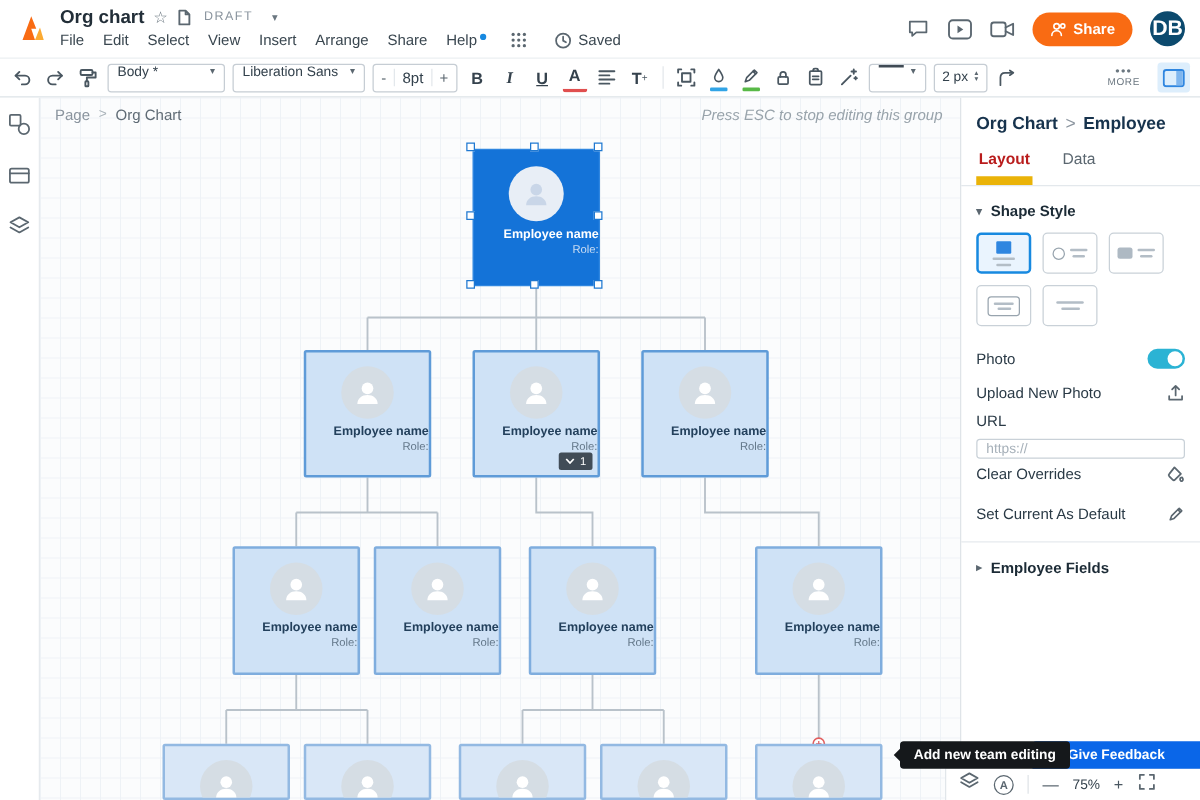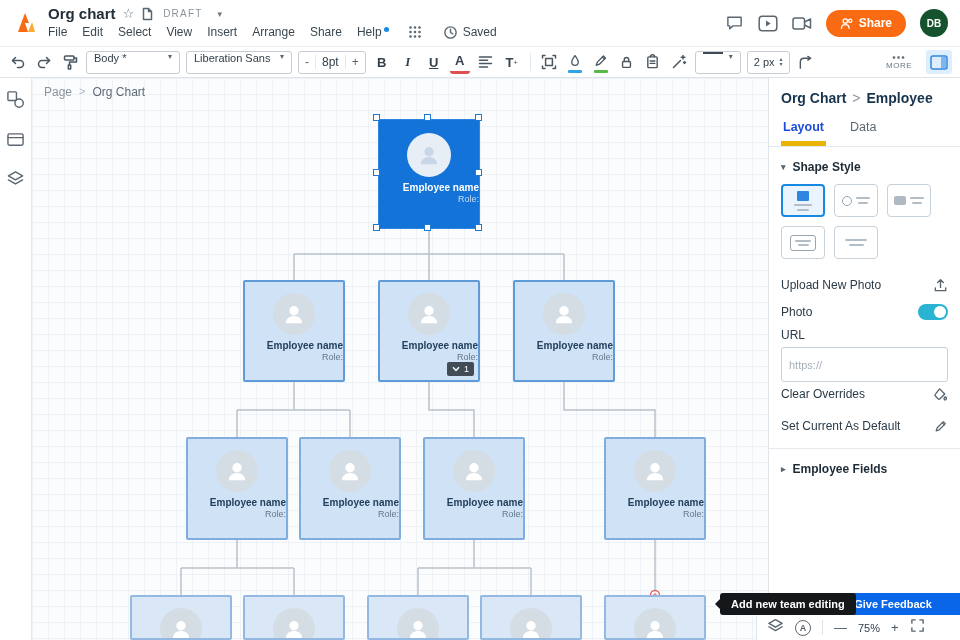--- a/index.html
+++ b/index.html
@@ -18,21 +18,21 @@
   .tiny-caret{font-size:9px;color:#6b7780;margin-left:8px}
   .menu-row{display:flex;align-items:flex-start;gap:15px;font-size:12px;color:#3a4750;height:18px}
   .menu-item{cursor:default}
   .help-wrap{display:flex;align-items:flex-start;gap:2px}
   .help-dot{width:5px;height:5px;border-radius:50%;background:#1789e0;margin-top:2px}
   .saved-wrap{display:flex;align-items:center;gap:5px;color:#3a4750}
   .saved-txt{font-size:12px}
   .head-right{margin-left:auto;display:flex;align-items:center;gap:14px}
   .hicon{display:flex;align-items:center;justify-content:center}
   .share-btn{background:#f96b13;color:#fff;font-size:12px;font-weight:bold;border:none;border-radius:15px;height:27px;padding:0 14px;display:flex;align-items:center;gap:6px;cursor:pointer}
-  .avatar-db{width:28px;height:28px;border-radius:50%;background:#14532d;color:#fff;font-size:10px;font-weight:bold;display:flex;align-items:center;justify-content:center}
+  .avatar-db{width:28px;height:28px;border-radius:50%;background:#0c4a6e;color:#fff;font-size:17px;font-weight:bold;display:flex;align-items:center;justify-content:center}
 
   
   .toolbar{position:absolute;top:46px;left:0;right:0;height:32px;border-top:1px solid #eceff2;border-bottom:1px solid #dde3e8;display:flex;align-items:center;padding:0 8px;gap:6px;background:#fff;z-index:5}
   .tb-btn{display:flex;align-items:center;justify-content:center;min-width:20px;height:24px;color:#4a5761;font-size:13px;border-radius:3px;position:relative}
   .tb-letter{font-weight:bold;font-size:13px;color:#35424d}
   .tb-it{font-style:italic;font-family:"Liberation Serif",serif;font-weight:bold}
   .tb-un{text-decoration:underline}
   .colorA{border-bottom:3px solid #e04f4f;line-height:1;padding-bottom:0}
   .tb-sep{width:1px;height:18px;background:#e3e8ec;margin:0 2px}
   .dd{height:23px;border:1px solid #c6cdd4;border-radius:3px;display:flex;align-items:flex-start;justify-content:space-between;padding:0 7px;font-size:11px;color:#33414c;background:#fff;gap:6px}
@@ -82,37 +82,37 @@
   .node.sel .nrole{color:#cadcf2}
   .handle{position:absolute;width:7px;height:7px;background:#fff;border:1.5px solid #1f78d1;z-index:4}
   .badge{position:absolute;right:4px;bottom:4px;background:rgba(45,55,65,.88);color:#fff;font-size:9px;border-radius:2px;padding:2px 5px;display:flex;align-items:center;gap:4px;z-index:4}
 
   
   .rightpanel{position:absolute;left:768px;top:78px;width:192px;bottom:0;background:#fff;border-left:1px solid #dfe4e8;z-index:3;padding:0 12px}
   .rp-head{display:flex;align-items:center;gap:6px;font-size:14px;font-weight:bold;color:#17334d;padding:12px 0 10px}
   .rp-sep{color:#8a949e;font-weight:normal}
   .rp-tabs{display:flex;gap:22px;border-bottom:1px solid #e3e8ec;margin:0 -12px;padding:0 12px}
   .rp-tab{font-size:12.5px;color:#5b6770;padding:4px 2px 7px;cursor:pointer}
-  .rp-tab.active{color:#1d4ed8;border-bottom:5px solid #eab308;font-weight:bold}
+  .rp-tab.active{color:#b91c1c;border-bottom:7px solid #eab308;font-weight:bold}
   .rp-section-head{display:flex;align-items:center;gap:7px;font-size:12px;font-weight:bold;color:#1c2b36;margin:13px 0 10px}
   .rp-caret{font-size:9px;color:#5b6770}
   .thumbs{display:flex;flex-wrap:wrap;gap:9px;margin-bottom:14px}
   .thumb{width:44px;height:33px;border:1px solid #c9d1d8;border-radius:4px;display:flex;align-items:center;justify-content:center;gap:4px;background:#fff}
   .thumb.selected{border:2px solid #1789e0;background:#eaf4fe}
   .t-col{display:flex;flex-direction:column;align-items:center;gap:3px}
   .t-line{height:2px;background:#b3bdc6;border-radius:1px}
   .t-photo{width:12px;height:10px;background:#2f86e0;border-radius:1px}
   .t-circle{width:10px;height:10px;border:1.5px solid #98a4ae;border-radius:50%}
   .t-rect{width:12px;height:9px;background:#aeb9c3;border-radius:2px}
   .t-box{width:26px;height:16px;border:1.5px solid #98a4ae;border-radius:3px;display:flex;flex-direction:column;align-items:center;justify-content:center;gap:2px}
   .rp-row{display:flex;align-items:center;justify-content:space-between;font-size:12px;color:#2a3a46;height:24px;margin-bottom:3px}
   .toggle{width:30px;height:16px;border-radius:8px;background:#2bb3d4;position:relative;cursor:pointer}
   .knob{position:absolute;right:2px;top:2px;width:12px;height:12px;border-radius:50%;background:#fff}
   .rp-label{font-size:12px;color:#2a3a46;margin:4px 0 5px}
-  .rp-input{width:100%;height:35px;border:1px solid #c9d1d8;border-radius:3px;font-size:11px;padding:0 7px;color:#33414c;font-family:"Liberation Sans",sans-serif}
+  .rp-input{width:100%;height:16px;border:1px solid #c9d1d8;border-radius:3px;font-size:11px;padding:0 7px;color:#33414c;font-family:"Liberation Sans",sans-serif}
   .rp-input::placeholder{color:#a6b0b9}
   .rp-divider{height:1px;background:#e6eaee;margin:10px -12px 0}
   .mt8{margin-top:8px}
 
   
   .footerbar{position:absolute;right:0;bottom:0;width:204px;height:26px;background:#fff;border-top:1px solid #e1e6ea;border-left:1px solid #e1e6ea;display:flex;align-items:center;gap:11px;padding:0 10px;z-index:7}
   .fb-divider{width:1px;height:15px;background:#dfe4e8}
   .circleA{width:16px;height:16px;border:1.5px solid #5b6770;border-radius:50%;font-size:9px;font-weight:bold;color:#5b6770;display:flex;align-items:center;justify-content:center}
   .zoom-btn{font-size:13px;color:#4a5761}
   .zoom-val{font-size:11px;color:#33414c}
@@ -349,20 +349,21 @@
     </span>
   </div>
 
   <div class="canvas">
     <div class="canvas-head">
       <div class="crumbs">
         <span class="crumb1">Page</span>
         <span class="crumb-sep">&gt;</span>
         <span class="crumb2">Org Chart</span>
       </div>
+      <div class="hint">Press ESC to stop editing this group</div>
     </div>
 
     <svg class="connectors" width="736" height="562">
       <path d="M397 151 V176 M262 176 H532 M262 176 V202 M397 176 V202 M532 176 V202
                M262 304 V332 M205 332 H318 M205 332 V359 M318 332 V359
                M397 304 V332 H442 V359
                M532 304 V332 H623 V359
                M205 462 V490 M149 490 H262 M149 490 V517 M262 490 V517
                M442 462 V490 M386 490 H499 M386 490 V517 M499 490 V517
                M623 462 V517" stroke="#b9c2ca" stroke-width="1.5" fill="none"></path>
@@ -555,31 +556,31 @@
           </div>
       </div>
       <div class="thumb">
         <div class="t-col">
             <div class="t-line" style="width:22px"></div>
             <div class="t-line" style="width:15px"></div>
           </div>
       </div>
     </div>
     <div class="rp-row">
+      <span>Photo</span>
+      <div class="toggle">
+          <div class="knob"></div>
+        </div>
+    </div>
+    <div class="rp-row">
       <span>Upload New Photo</span>
       <svg class="gic" width="15" height="15" viewBox="0 0 16 16">
           <path d="M8 10 V2 M5 4.8 L8 1.8 L11 4.8"></path>
           <path d="M2.5 10.5 V13.5 H13.5 V10.5"></path>
         </svg>
-    </div>
-    <div class="rp-row">
-      <span>Photo</span>
-      <div class="toggle">
-          <div class="knob"></div>
-        </div>
     </div>
     <div class="rp-label">URL</div>
     <input class="rp-input" placeholder="https://" style="">
     <div class="rp-row">
       <span>Clear Overrides</span>
       <svg class="gic" width="15" height="15" viewBox="0 0 16 16">
           <path d="M7 2 L12.5 7.5 L7.5 12.5 a1.5 1.5 0 0 1-2.1 0 L2.6 9.7 a1.5 1.5 0 0 1 0-2.1 Z"></path>
           <path d="M13.6 10.6 c.9 1.2 .9 2.4 0 3 c-.9 .6-1.8-.2-1.8-1.4 c0-.8 .9-1.6 1.8-1.6 z"></path>
         </svg>
     </div>

